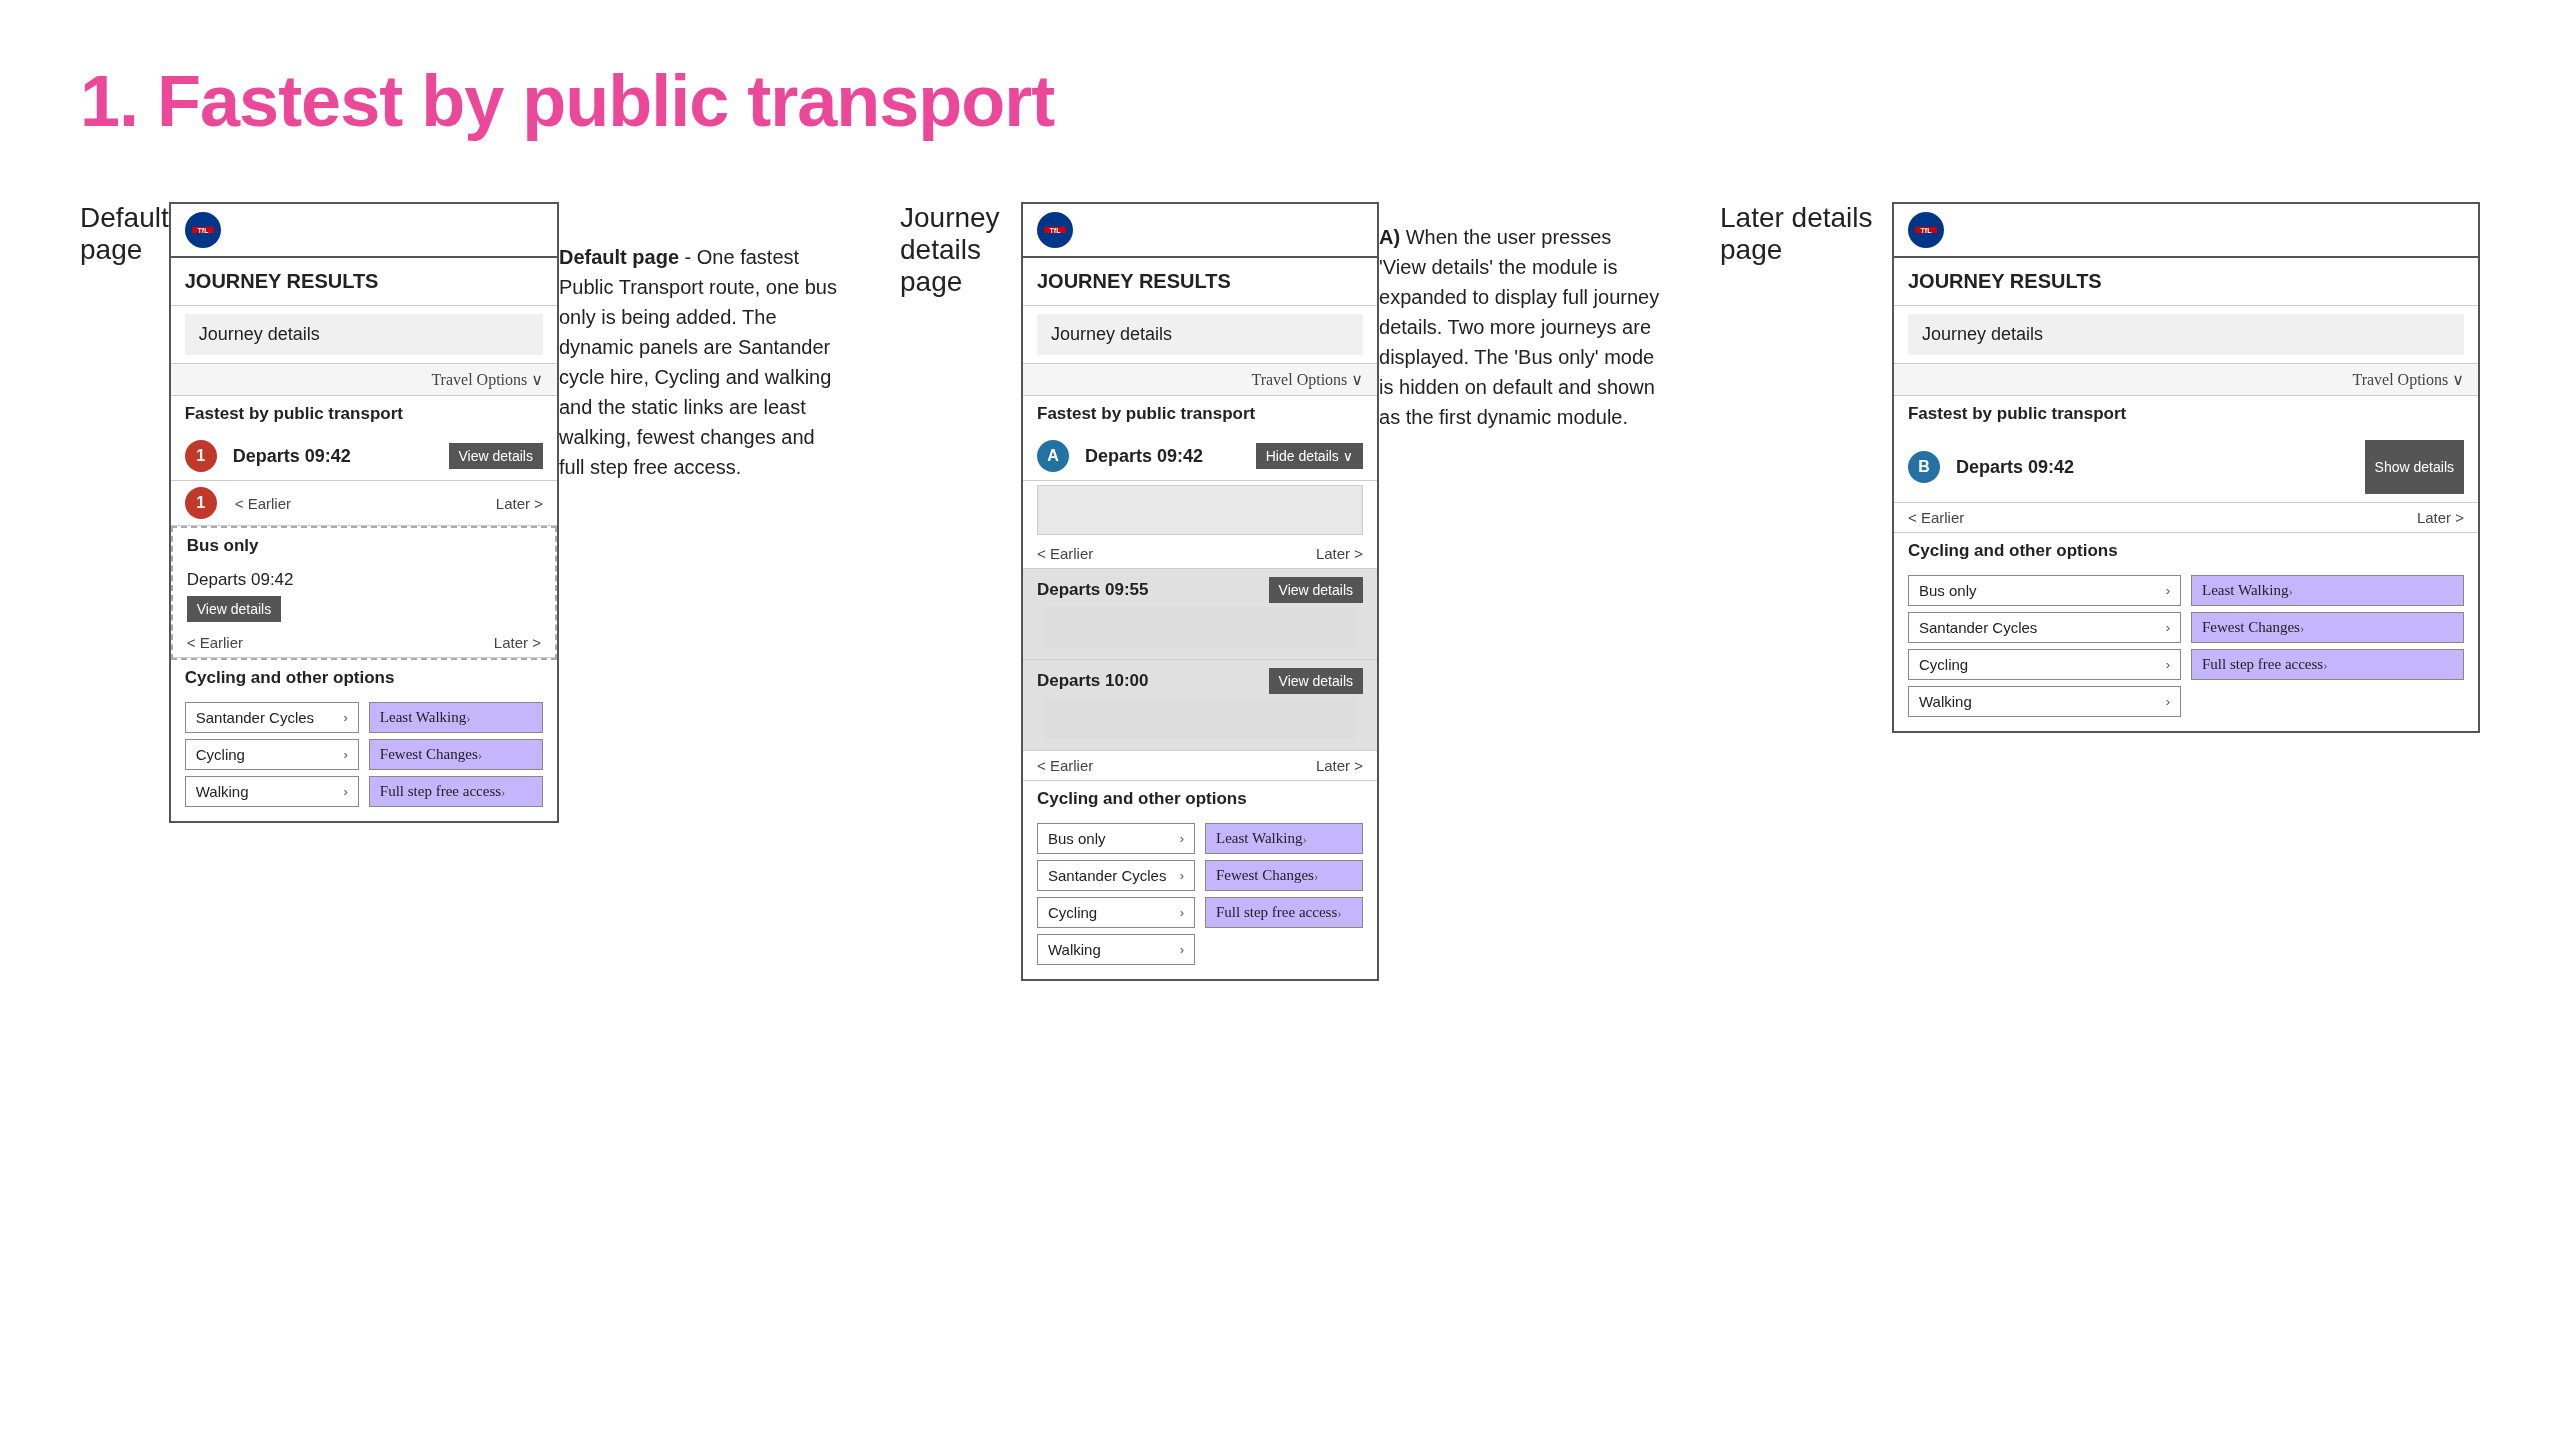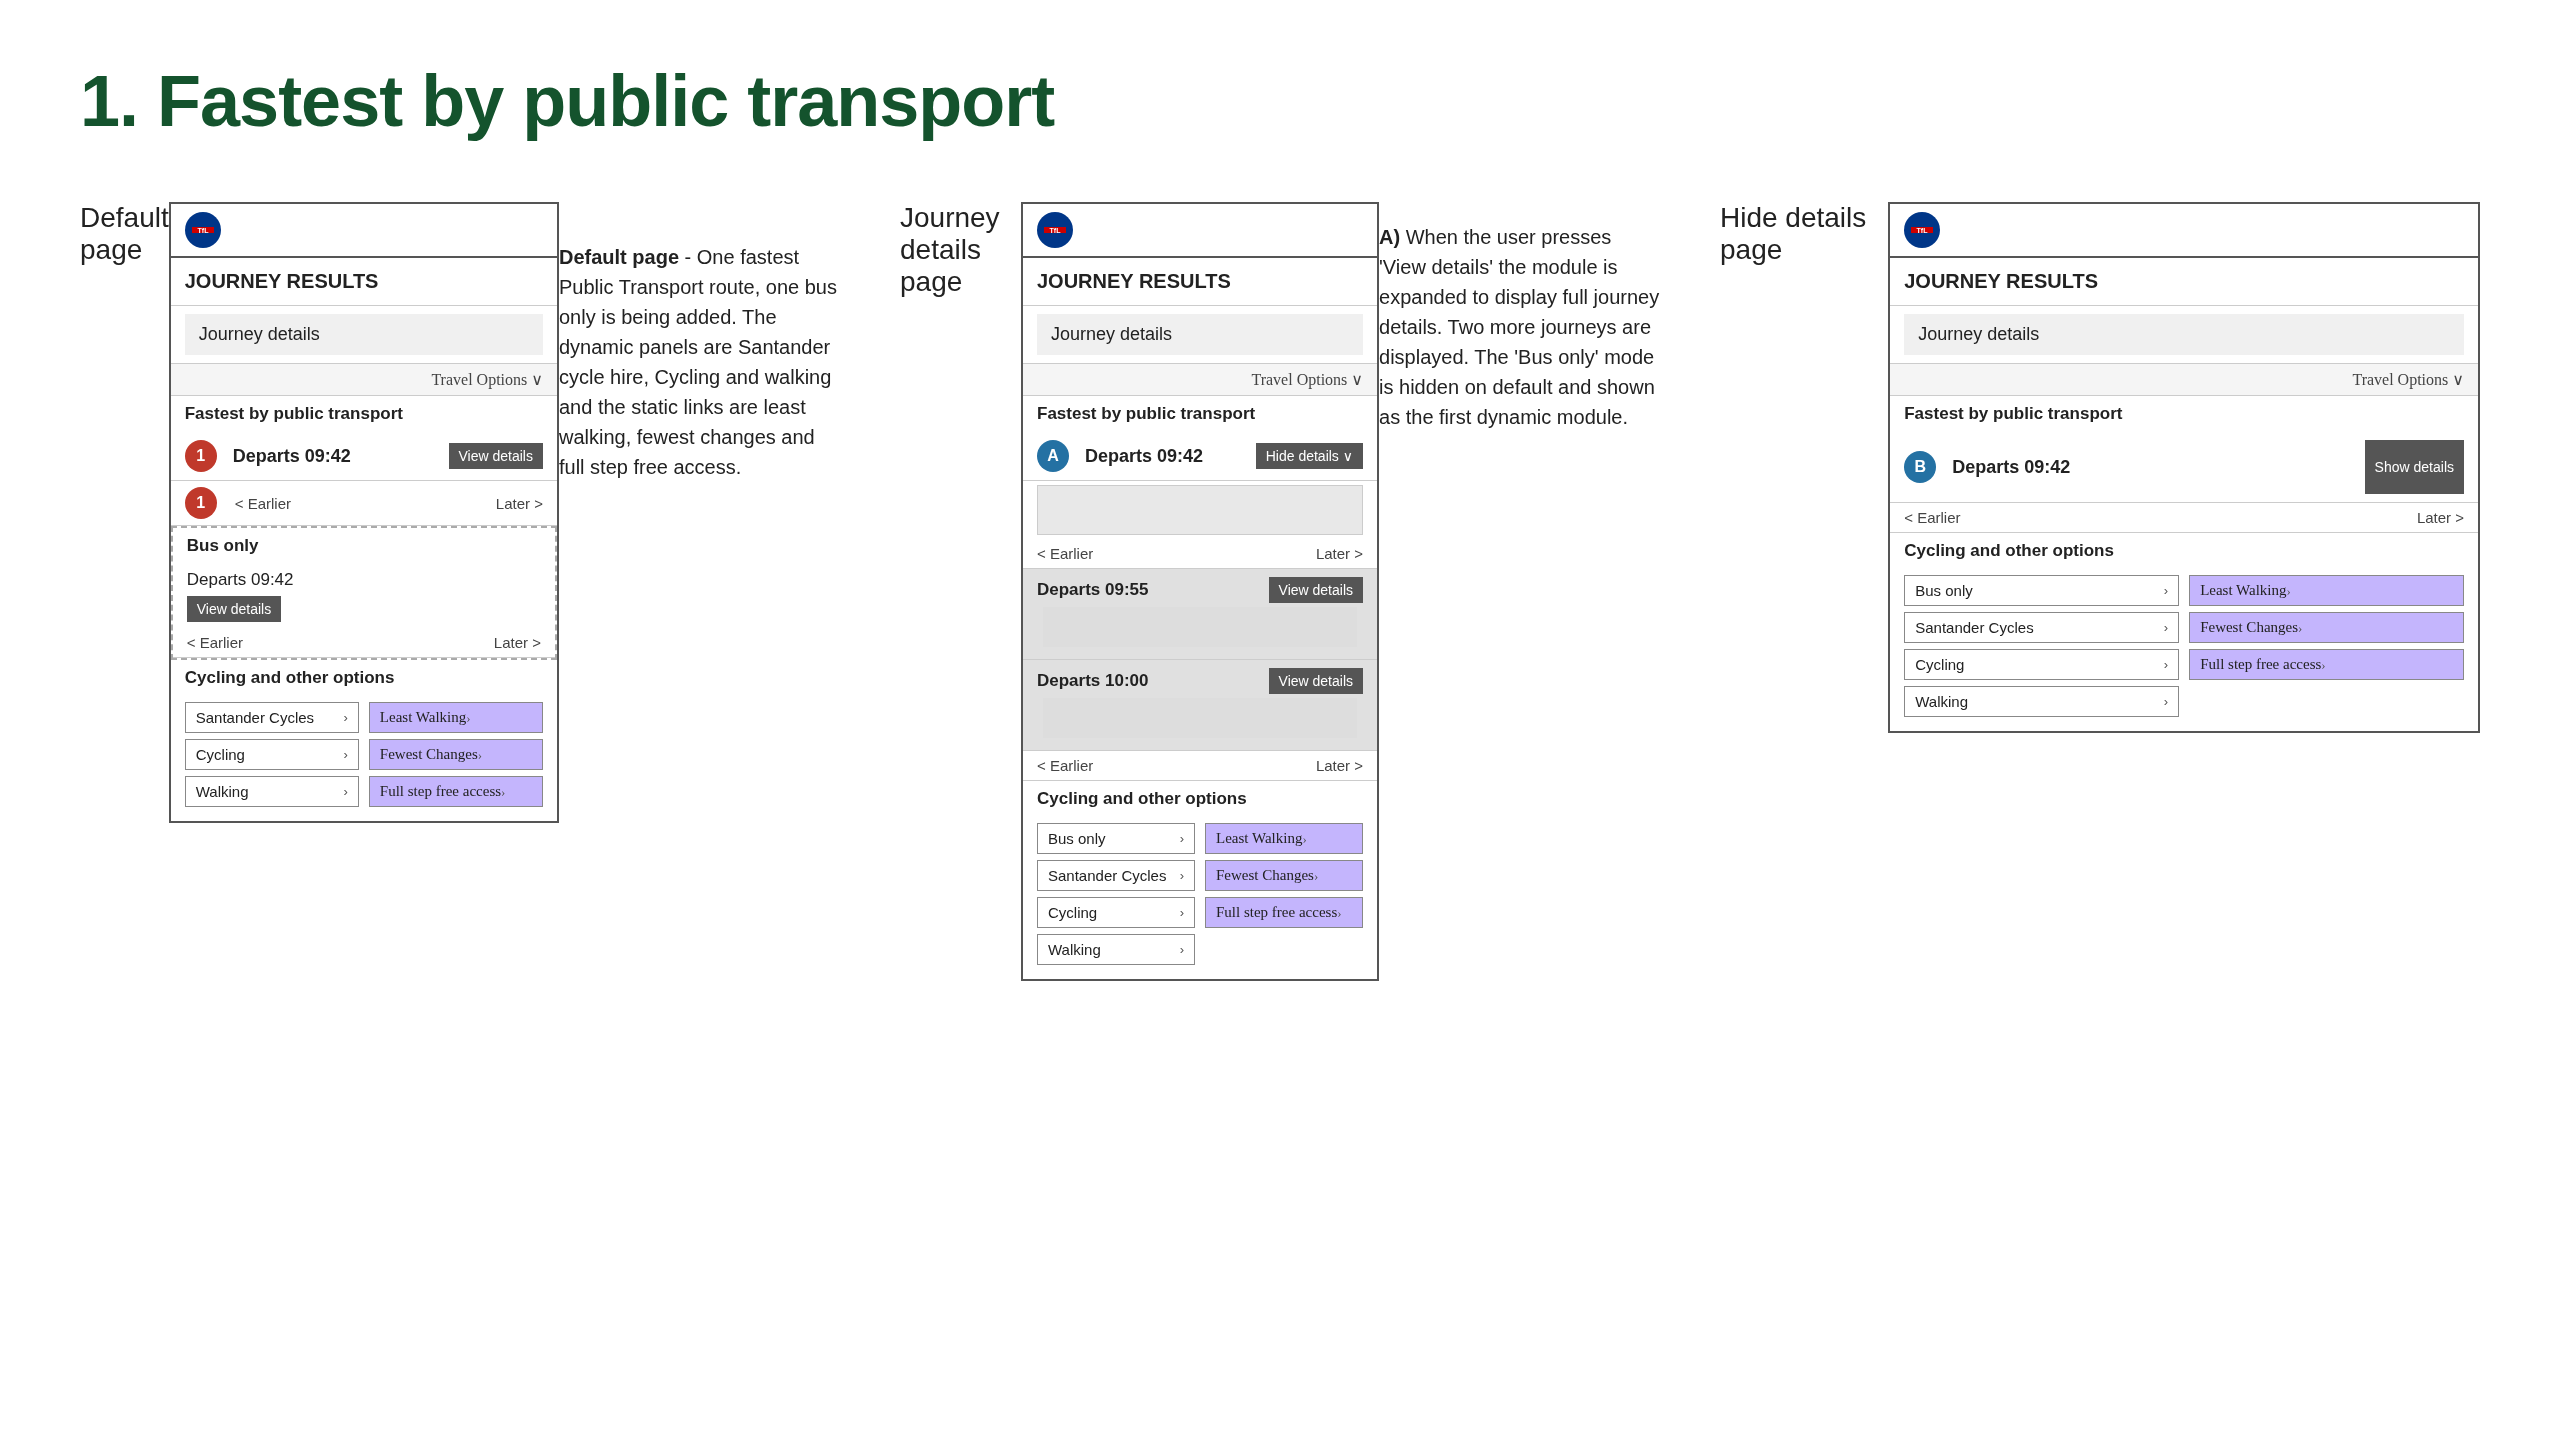--- a/index.html
+++ b/index.html
@@ -7,21 +7,21 @@
       background: #fff;
       font-family: Arial, sans-serif;
       width: 2560px;
       min-height: 1440px;
       padding: 60px 80px;
     }
 
     .page-title {
       font-size: 72px;
       font-weight: 900;
-      color: #14532d;
+      color: #ec4899;
       margin-bottom: 60px;
       font-family: 'Arial Black', Arial, sans-serif;
       letter-spacing: -1px;
     }
 
     .columns-wrapper {
       display: flex;
       gap: 60px;
       align-items: flex-start;
       position: relative;
@@ -501,21 +501,21 @@
 
     <div class="col-annotation">
       <p class="annotation-text">
         <strong><span>A)</span></strong>
         <span>When the user presses 'View details' the module is expanded to display full journey details. Two more journeys are displayed. The 'Bus only' mode is hidden on default and shown as the first dynamic module.</span>
       </p>
     </div>
   </div>
 
   <div class="column">
-    <div class="col-label">Hide details page</div>
+    <div class="col-label">Later details page</div>
 
     <div class="frame-outer">
       <div class="mock-topbar">
         <div class="tfl-logo">
           <svg width="28" height="28" viewBox="0 0 28 28">
             <circle cx="14" cy="14" r="13" fill="#003688"></circle>
             <rect x="3" y="11" width="22" height="6" fill="#C00"></rect>
             <text x="14" y="17" text-anchor="middle" fill="#fff" font-size="7" font-family="Arial">TfL</text>
           </svg>
         </div>

